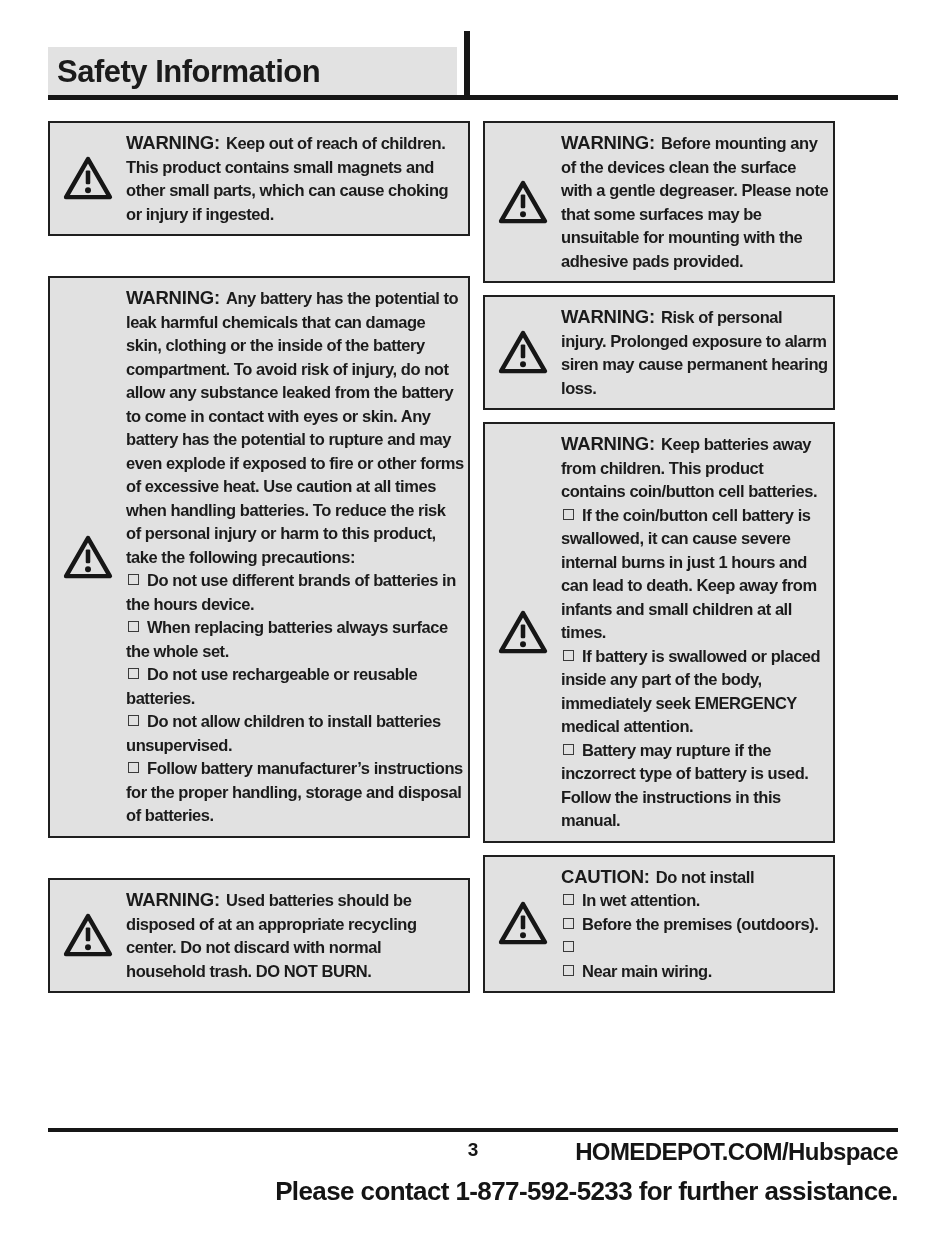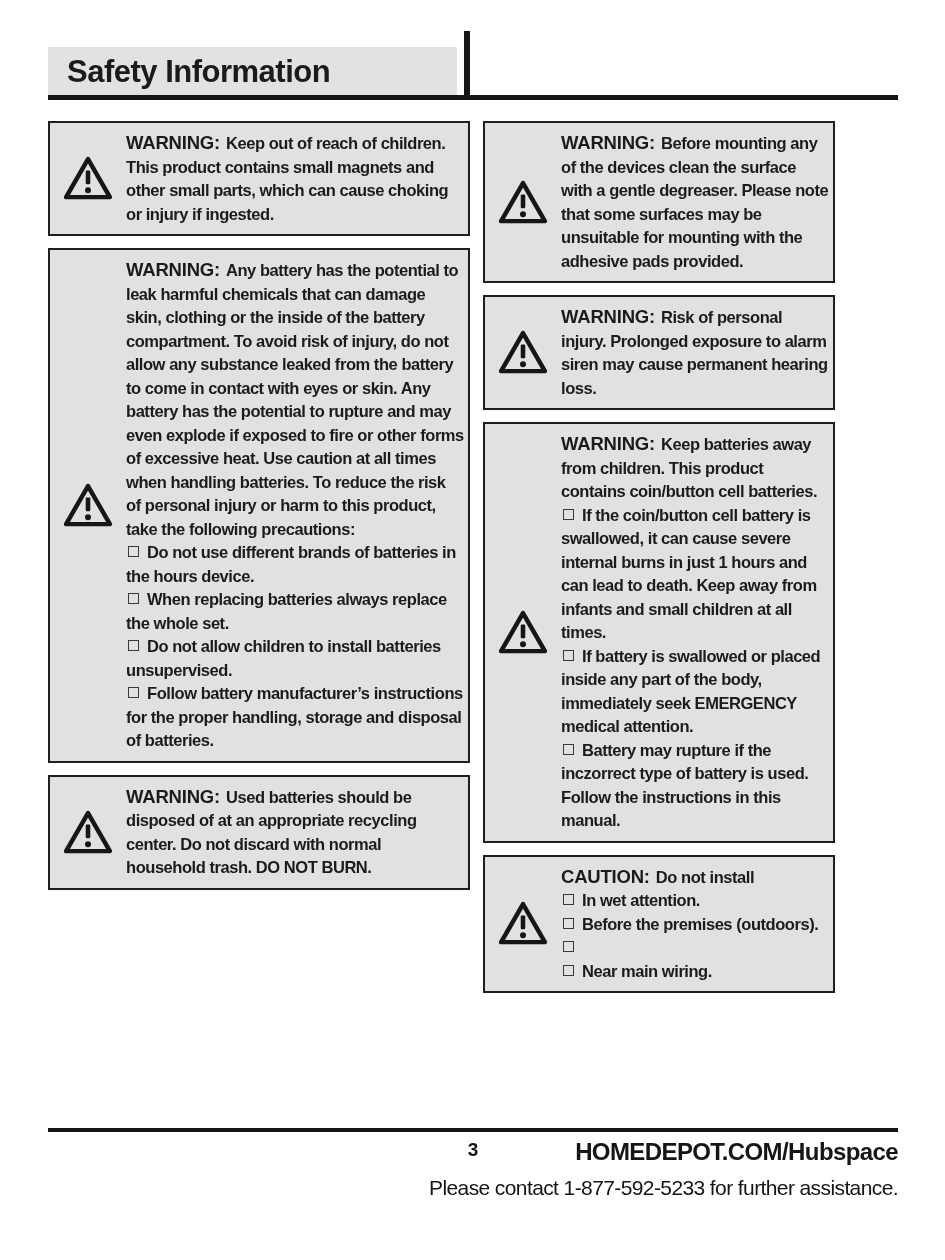--- a/index.html
+++ b/index.html
@@ -5,27 +5,27 @@
   html,body{margin:0;padding:0;background:#ffffff;}
   body{
     width:945px;height:1260px;position:relative;overflow:hidden;
     font-family:"Liberation Sans",sans-serif;color:#151515;
   }
   
   .title-box{
     position:absolute;left:48px;top:47px;width:409px;height:49px;
     background:#e2e2e2;display:flex;align-items:center;
     font-size:31px;font-weight:bold;letter-spacing:-0.5px;
-    padding-left:19px;box-sizing:border-box;color:#1b1b1b;
+    padding-left:9px;box-sizing:border-box;color:#1b1b1b;
   }
   .title-vbar{position:absolute;left:464px;top:31px;width:6px;height:65px;background:#161616;}
   .title-underline{position:absolute;left:48px;top:95px;width:850px;height:5px;background:#161616;}
   
   .columns{position:absolute;left:48px;top:121px;width:850px;display:flex;gap:13px;}
-  .col{display:flex;flex-direction:column;gap:12px;}
+  .col{display:flex;flex-direction:column;gap:12px;justify-content:space-between;}
   .col-left{width:422px;}
   .col-right{width:352px;}
   .wbox{
     background:#e1e1e1;border:2px solid #1f1f1f;box-sizing:border-box;
     display:flex;align-items:center;padding:8px 3px 8px 0;
   }
   .icon-col{width:76px;flex:none;display:flex;align-items:center;justify-content:center;align-self:center;}
   .tri{width:52px;height:47px;}
   .text-col{
     flex:1;font-size:16.5px;line-height:23.5px;font-weight:bold;
@@ -40,21 +40,21 @@
   
   .footer-line{position:absolute;left:48px;top:1128px;width:850px;height:4px;background:#161616;}
   .page-num{
     position:absolute;left:48px;top:1139px;width:850px;text-align:center;
     font-size:19px;font-weight:bold;letter-spacing:-0.3px;
   }
   .footer-site{
     position:absolute;right:47px;top:1138px;font-size:24px;font-weight:bold;letter-spacing:-0.6px;
   }
   .footer-contact{
-    position:absolute;right:47px;top:1176px;font-size:21px;font-weight:normal;letter-spacing:-0.6px;
+    position:absolute;right:47px;top:1176px;font-size:26px;font-weight:bold;letter-spacing:-0.6px;
   }
 </style>
 </head>
 <body>
 
 <div class="title-box">
   <span>Safety Information</span>
 </div>
 <div class="title-vbar"></div>
 <div class="title-underline"></div>
@@ -80,21 +80,22 @@
       <div class="icon-col">
         <svg class="tri" viewBox="0 0 64 58">
           <path d="M32 5 L59 52 L5 52 Z" fill="none" stroke="#161616" stroke-width="5.5" stroke-linejoin="round"></path>
           <rect x="29.2" y="19" width="5.6" height="17" rx="1.5" fill="#161616"></rect>
           <circle cx="32" cy="43.5" r="3.7" fill="#161616"></circle>
         </svg>
       </div>
       <div class="text-col">
         <p class="seg"><span class="lead">WARNING:</span><span>Any battery has the potential to leak harmful chemicals that can damage skin, clothing or the inside of the battery compartment. To avoid risk of injury, do not allow any substance leaked from the battery to come in contact with eyes or skin. Any battery has the potential to rupture and may even explode if exposed to fire or other forms of excessive heat. Use caution at all times when handling batteries. To reduce the risk of personal injury or harm to this product, take the following precautions:</span></p>
         <p class="seg"><span class="sq"></span><span>Do not use different brands of batteries in the hours device.</span></p>
-        <p class="seg"><span class="sq"></span><span>When replacing batteries always replace the whole set.</span></p>
+        <p class="seg"><span class="sq"></span><span>When replacing batteries always surface the whole set.</span></p>
+        <p class="seg"><span class="sq"></span><span>Do not use rechargeable or reusable batteries.</span></p>
         <p class="seg"><span class="sq"></span><span>Do not allow children to install batteries unsupervised.</span></p>
         <p class="seg"><span class="sq"></span><span>Follow battery manufacturer’s instructions for the proper handling, storage and disposal of batteries.</span></p>
       </div>
     </div>
 
     <div class="wbox">
       <div class="icon-col">
         <svg class="tri" viewBox="0 0 64 58">
           <path d="M32 5 L59 52 L5 52 Z" fill="none" stroke="#161616" stroke-width="5.5" stroke-linejoin="round"></path>
           <rect x="29.2" y="19" width="5.6" height="17" rx="1.5" fill="#161616"></rect>

